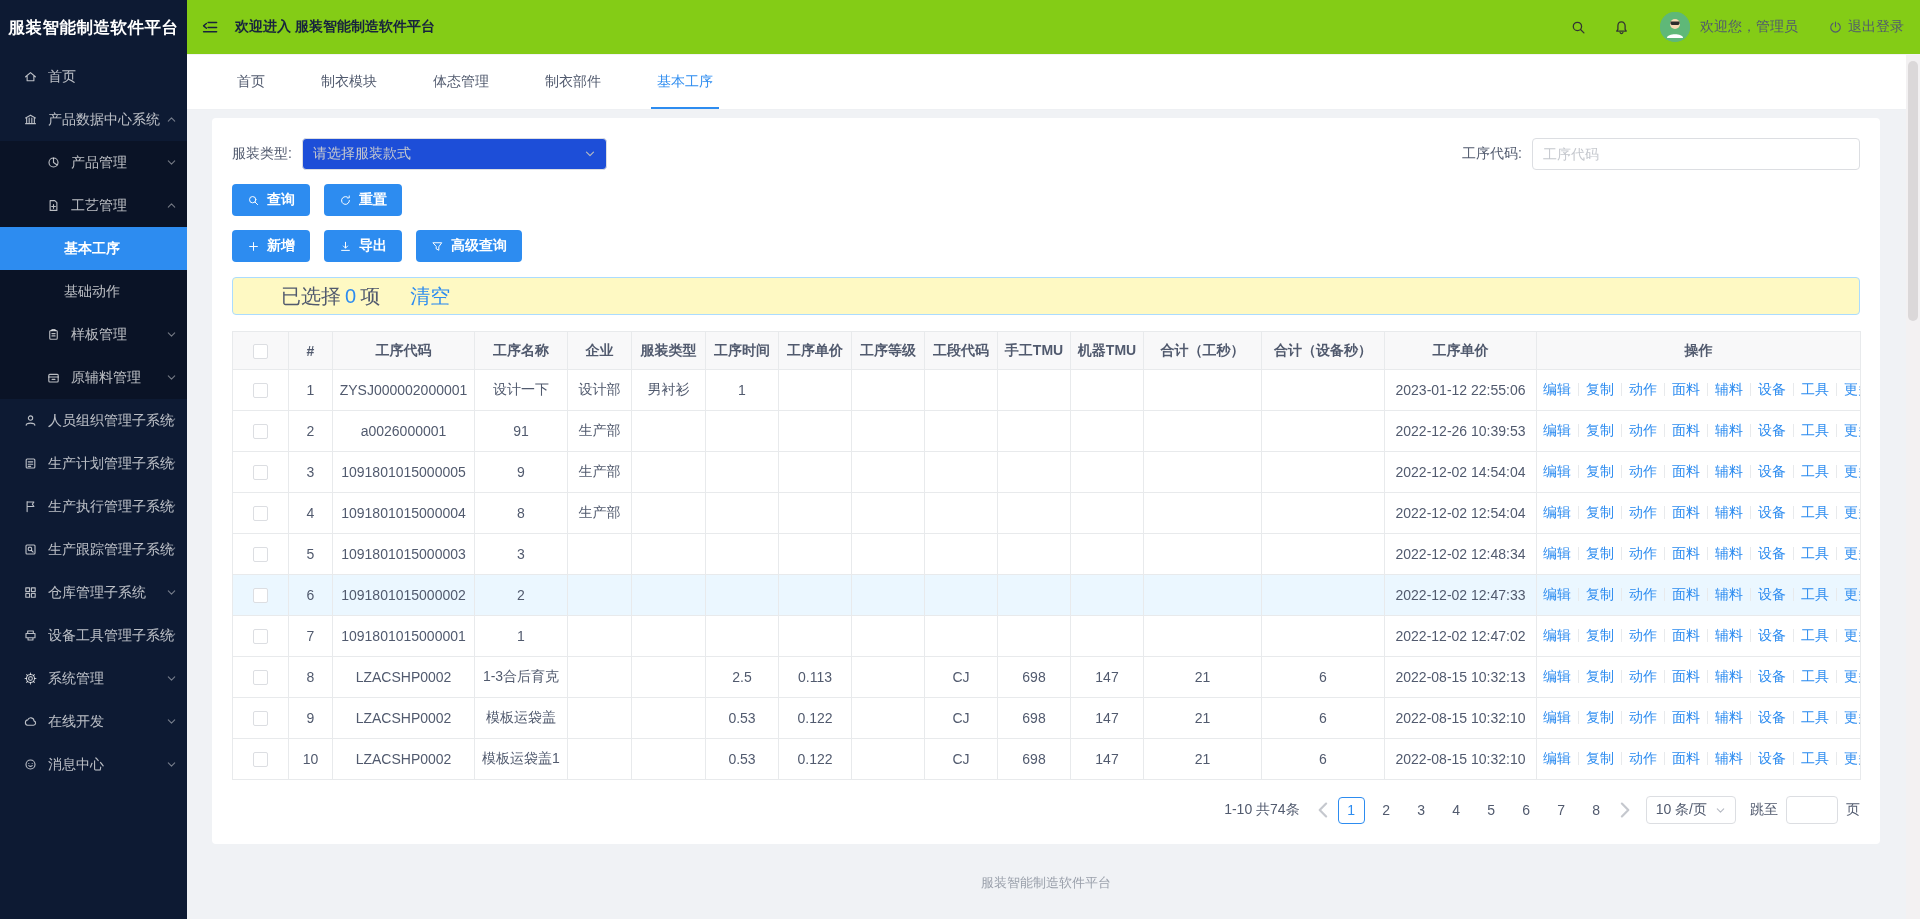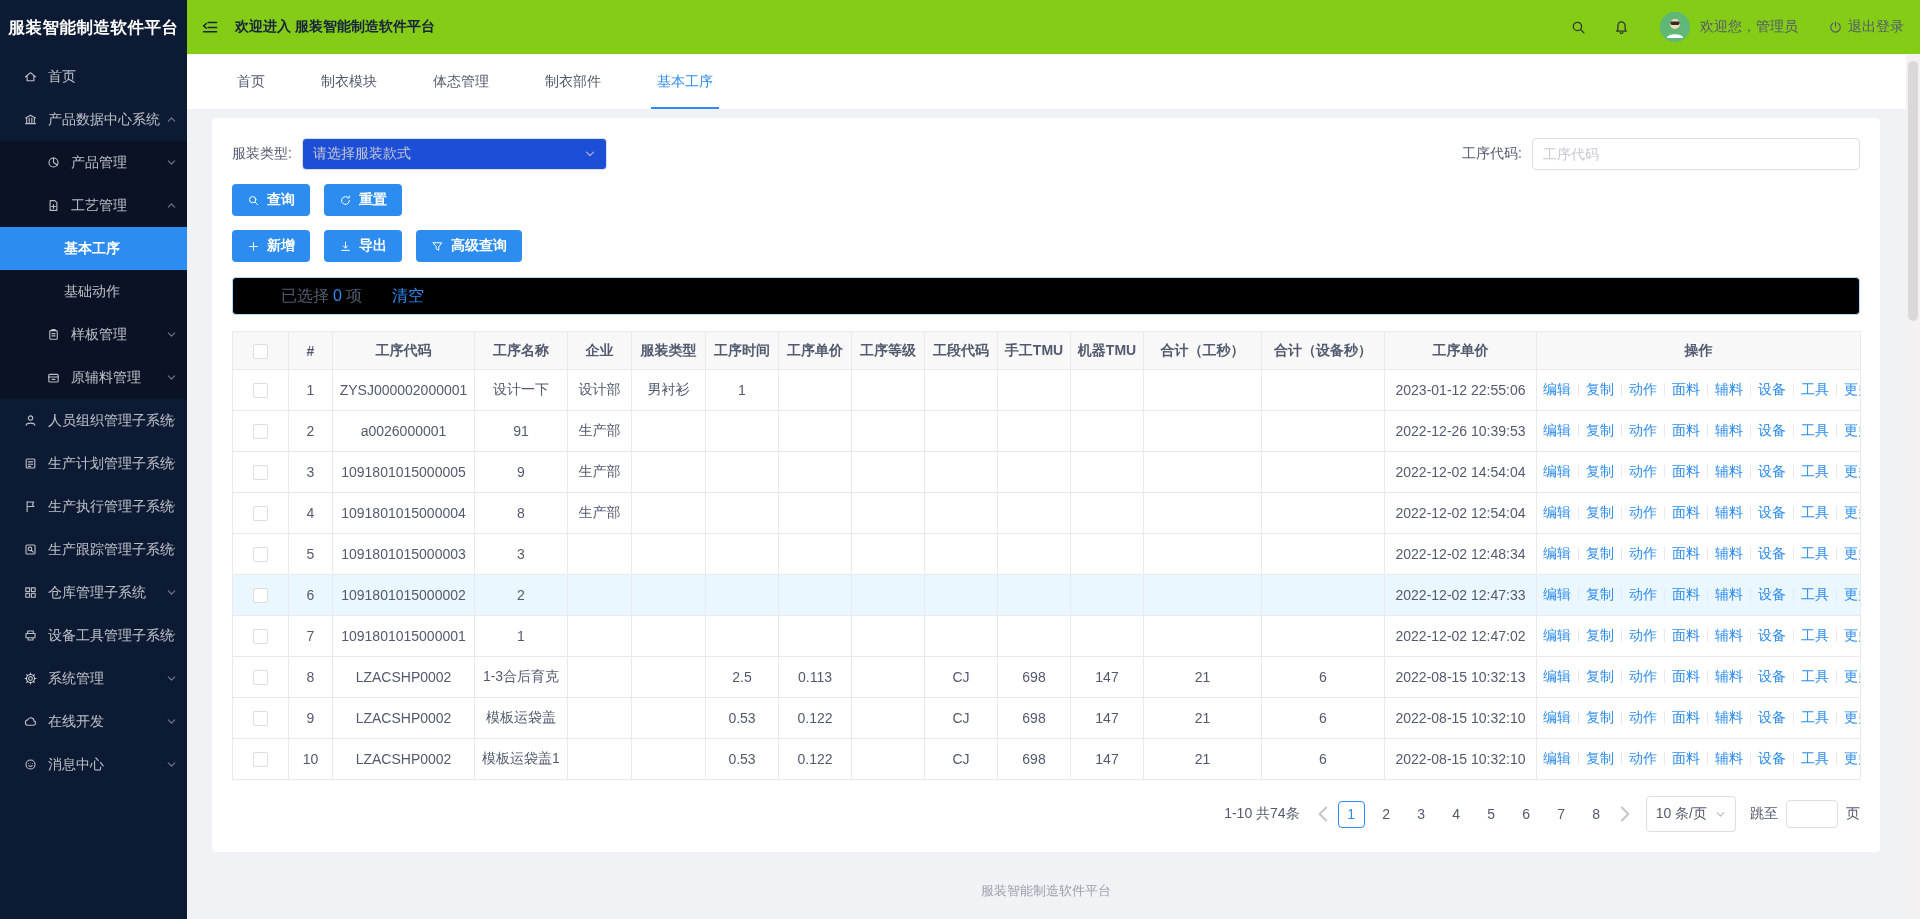--- a/index.html
+++ b/index.html
@@ -63,22 +63,22 @@
   input.ftext { width:328px; height:32px; border:1px solid #dcdee2; border-radius:4px;
                 padding:0 10px; font-size:14px; color:#515a6e; font-family:inherit; outline:none; }
   input.ftext::placeholder { color:#c5c8ce; }
 
   .btn-row { margin-top:14px; display:flex; }
   .btn { height:32px; background:#2d8cf0; color:#fff; border:none; border-radius:4px;
          font-size:14px; padding:0 15px; margin-right:14px; display:inline-flex; align-items:center;
          cursor:pointer; font-family:inherit;font-weight:bold; }
   .btn .icon { width:13px; height:13px; margin-right:7px; }
 
-  .sel-bar { margin-top:15px; height:38px; background:#000000; border:1px solid #abdcff; border-radius:4px;
-             display:flex; align-items:center; padding-left:48px; font-size:16px; color:#515a6e; }
+  .sel-bar { margin-top:15px; height:38px; background:#fef9c3; border:1px solid #abdcff; border-radius:4px;
+             display:flex; align-items:center; padding-left:48px; font-size:20px; color:#515a6e; }
   .sel-count { color:#2d8cf0; margin:0 4px; }
   .sel-clear { color:#2d8cf0; margin-left:30px; cursor:pointer; }
 
   table.grid { margin-top:16px; width:100%; border-collapse:collapse; table-layout:fixed;
                font-size:14px; color:#515a6e; }
   .grid th, .grid td { border:1px solid #e8eaec; text-align:center; padding:0 6px;
                        overflow:hidden; white-space:nowrap; }
   .grid th { background:#f8f8f9; height:38px; font-weight:bold; color:#515a6e; }
   .grid td { height:41px; background:#fff; }
   .grid tr.hl td { background:#ebf7ff; }
@@ -87,21 +87,21 @@
   .op-link { color:#2d8cf0; text-decoration:none; cursor:pointer; }
   .op-sep { display:inline-block; width:1px; height:13px; background:#e8eaec; margin:0 7px; vertical-align:-2px; }
 
   .pager { margin-top:16px; display:flex; align-items:center; justify-content:flex-end; font-size:14px; color:#515a6e; }
   .pg-total { margin-right:12px; }
   .pg-arrow { width:22px; height:26px; display:flex; align-items:center; justify-content:center;
               color:#c5c8ce; cursor:pointer; }
   .pg-num { min-width:27px; height:27px; margin:0 4px; display:flex; align-items:center; justify-content:center;
             border-radius:4px; cursor:pointer; }
   .pg-num.cur { border:1px solid #2d8cf0; color:#2d8cf0; background:#fff; }
-  .pg-size { height:36px; border:1px solid #dcdee2; border-radius:4px; display:flex; align-items:center;
+  .pg-size { height:28px; border:1px solid #dcdee2; border-radius:4px; display:flex; align-items:center;
              padding:0 9px; margin:0 10px; cursor:pointer; }
   .pg-size .chev { width:11px; height:11px; color:#b5b9c2; margin-left:8px; }
   .jump-label { margin:0 8px 0 4px; }
   .jump-input { width:52px; height:28px; border:1px solid #dcdee2; border-radius:4px; font-size:14px;
                 padding:0 6px; font-family:inherit; outline:none; }
   .page-label { margin-left:8px; }
 
   .page-footer { text-align:center; color:#9aa0ab; font-size:13px; margin-top:30px; }
 
   .scrollbar { position:fixed; right:0; top:55px; bottom:0; width:14px; background:#f3f1f2; z-index:30; }

